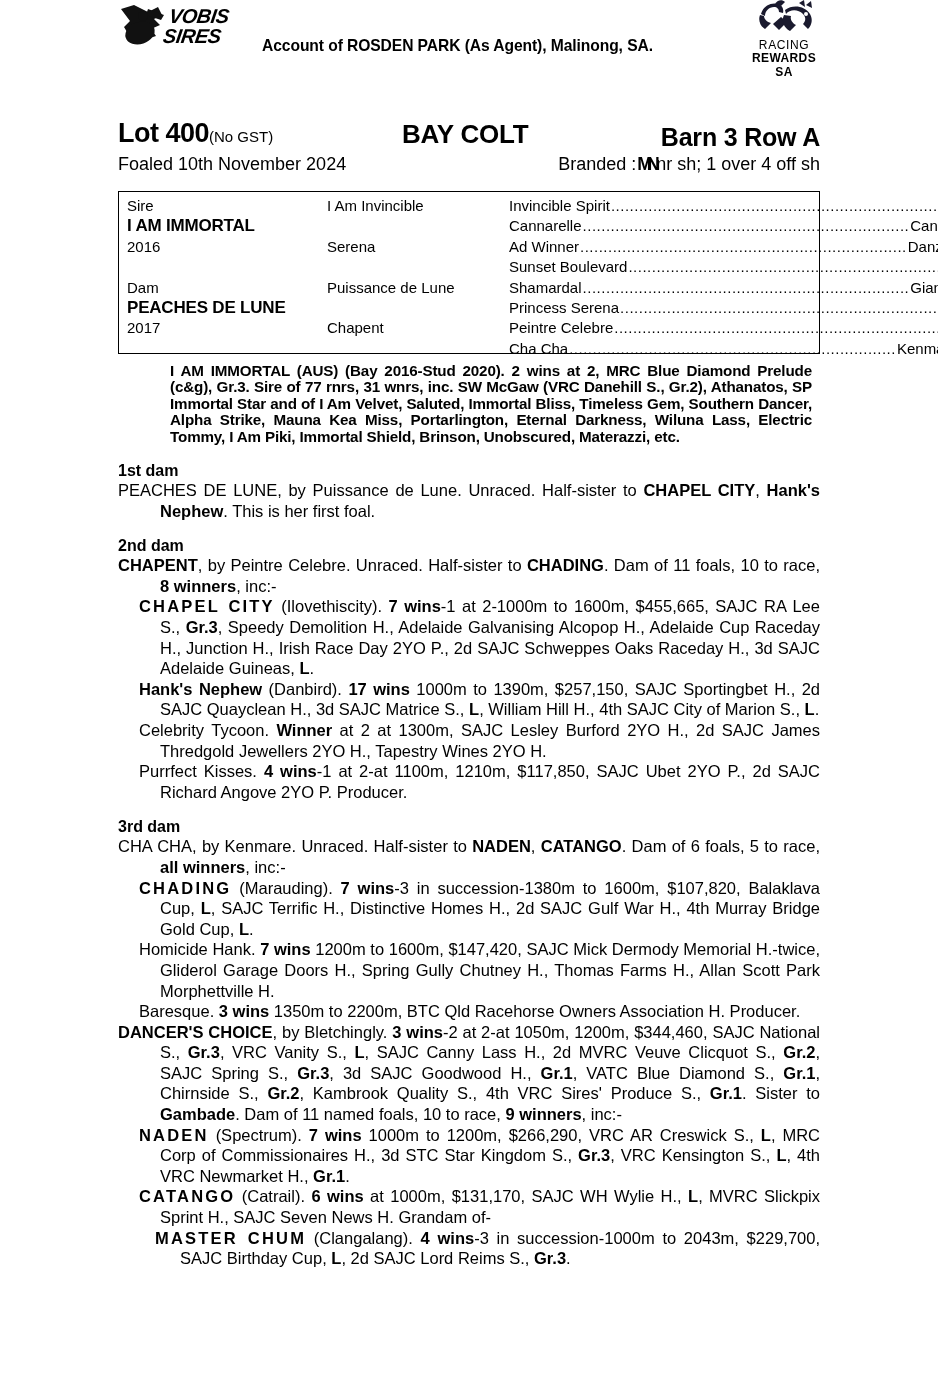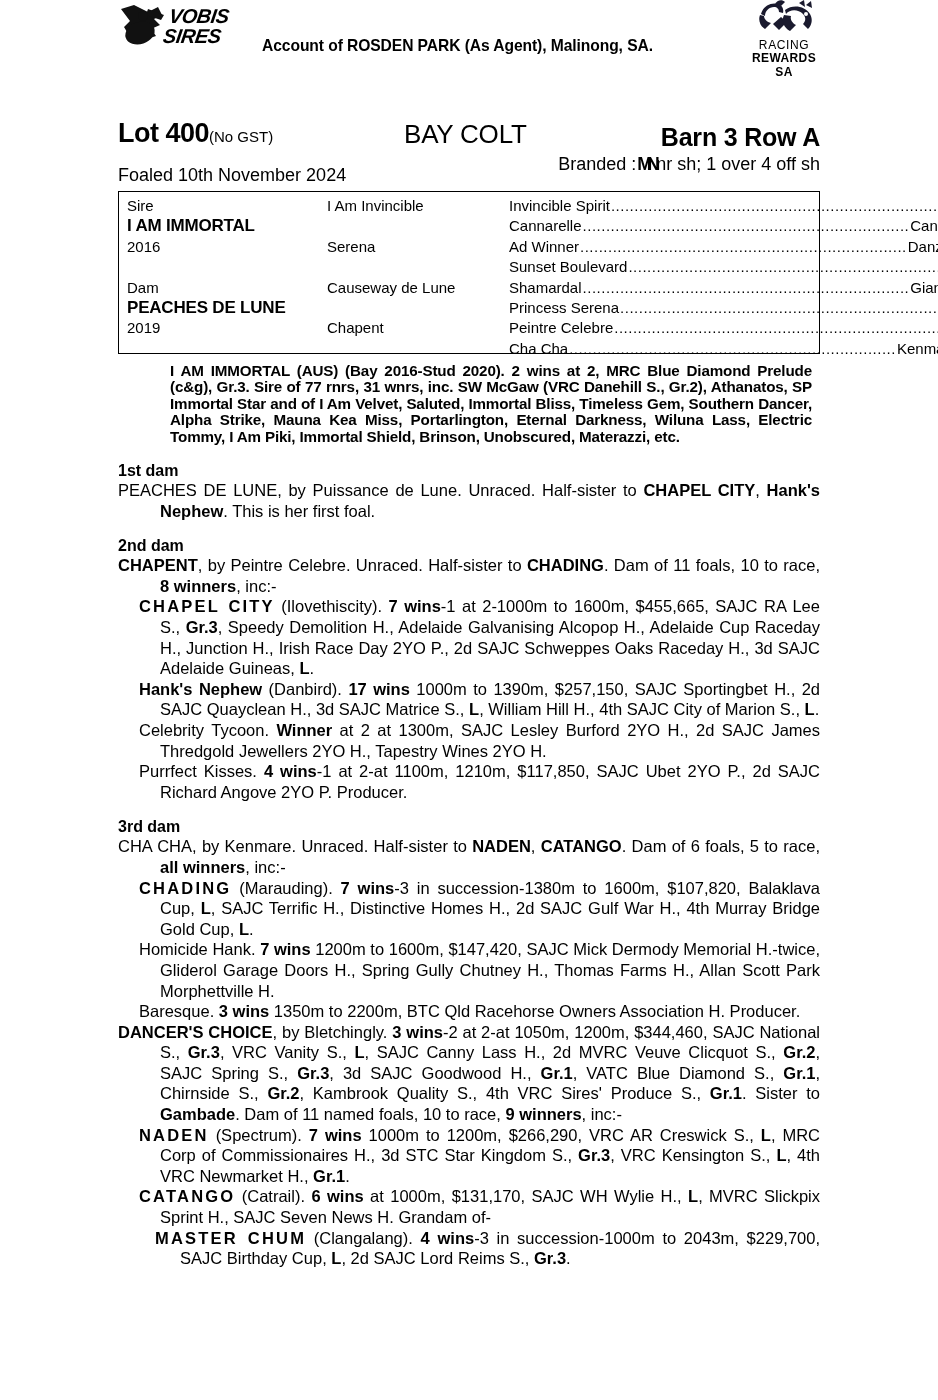--- a/index.html
+++ b/index.html
@@ -20,24 +20,24 @@
     transform:scaleX(0.92);transform-origin:left center;white-space:nowrap;
   }
   .rr-logo{position:absolute;right:-7px;top:-2px;width:86px;text-align:center;}
   .rr-logo svg{display:block;margin:0 auto;}
   .rr-text{font-size:12px;font-weight:bold;line-height:1.12;letter-spacing:.4px;margin-top:1px;}
   .rr-text .l1{font-weight:normal;letter-spacing:.6px;}
   
   .lot-row{position:relative;height:36px;}
   .lot-no{position:absolute;left:0;top:0;font-size:27px;font-weight:bold;letter-spacing:-0.5px;white-space:nowrap;}
   .lot-no .gst{font-size:15px;font-weight:normal;letter-spacing:0;}
-  .colt{position:absolute;left:50%;top:1px;transform:translateX(-53%);font-size:26px;font-weight:normal;letter-spacing:-0.2px;white-space:nowrap;}
+  .colt{position:absolute;left:50%;top:1px;transform:translateX(-53%);font-size:26px;font-weight:bold;letter-spacing:-0.2px;white-space:nowrap;}
   .barn{position:absolute;right:0;top:5px;font-size:25px;font-weight:bold;letter-spacing:-0.2px;white-space:nowrap;}
   .foal-row{position:relative;height:30px;font-size:18px;}
-  .foaled{position:absolute;left:0;top:0;white-space:nowrap;margin-top:11px;}
+  .foaled{position:absolute;left:0;top:0;white-space:nowrap;}
   .branded{position:absolute;right:0;top:0;white-space:nowrap;}
   .brand-glyph{display:inline-block;font-weight:bold;letter-spacing:-5.5px;margin:0 2px 0 1px;}
   
   .ped{
     border:1.5px solid #000;margin-top:7px;height:163px;box-sizing:border-box;
     padding:4px 8px 0 8px;position:relative;
   }
   .ped-row{display:flex;height:20.4px;align-items:flex-start;font-size:15px;line-height:20px;}
   .c1{width:200px;flex:0 0 200px;}
   .c2{width:182px;flex:0 0 182px;}
@@ -167,41 +167,41 @@
       <div class="c2"></div>
       <div class="c3">
           <span class="dotrow">
             <span class="lft">Sunset Boulevard</span>
             <span class="dots">......................................................................</span>
           </span>
         </div>
     </div>
     <div class="ped-row">
       <div class="c1">Dam</div>
-      <div class="c2">Causeway de Lune</div>
+      <div class="c2">Puissance de Lune</div>
       <div class="c3">
           <span class="dotrow">
             <span class="lft">Shamardal</span>
             <span class="dots">......................................................................</span>
             <span class="rgt">Giant's Causeway</span>
           </span>
         </div>
     </div>
     <div class="ped-row">
       <div class="c1 bold">PEACHES DE LUNE</div>
       <div class="c2"></div>
       <div class="c3">
           <span class="dotrow">
             <span class="lft">Princess Serena</span>
             <span class="dots">......................................................................</span>
           </span>
         </div>
     </div>
     <div class="ped-row">
-      <div class="c1">2019</div>
+      <div class="c1">2017</div>
       <div class="c2">Chapent</div>
       <div class="c3">
           <span class="dotrow">
             <span class="lft">Peintre Celebre</span>
             <span class="dots">......................................................................</span>
           </span>
         </div>
     </div>
     <div class="ped-row">
       <div class="c1"></div>

